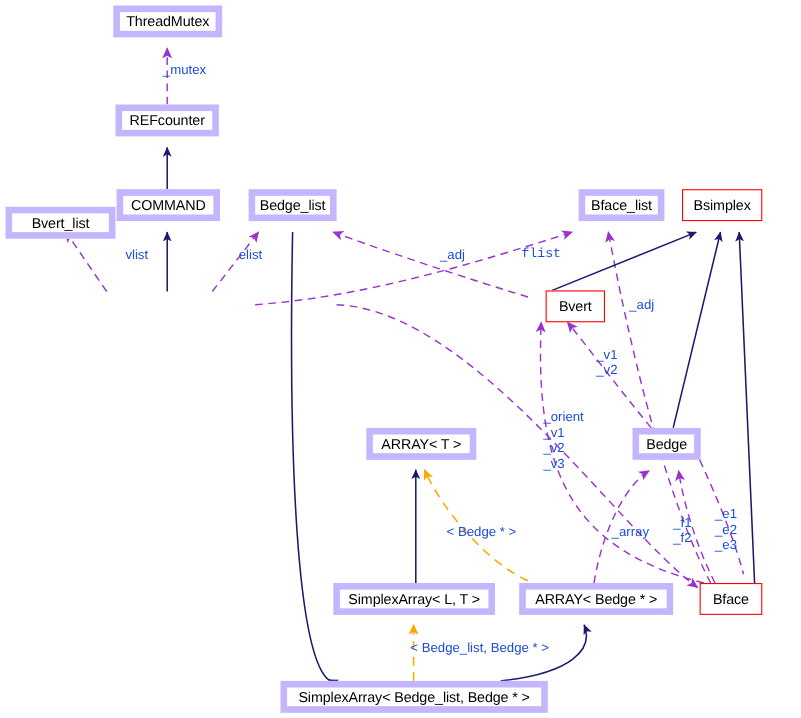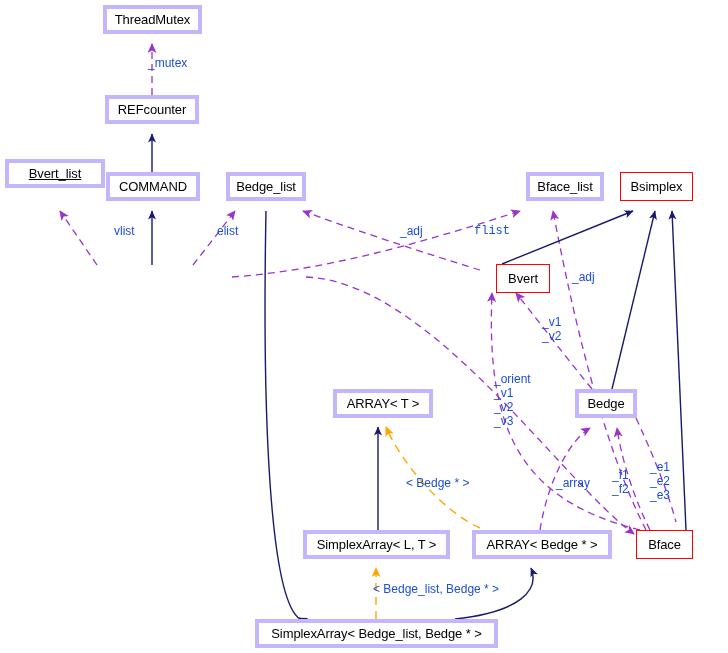--- a/index.html
+++ b/index.html
@@ -23,21 +23,21 @@
     height: 653px;
     pointer-events: none;
   }
   .node {
     position: absolute;
     box-sizing: border-box;
     display: flex;
     align-items: center;
     justify-content: center;
     background: #ffffff;
-    border: 4px solid #c4b5fd;
+    border: 6px solid #c4b5fd;
     font-size: 13px;
     color: #000000;
     white-space: nowrap;
     line-height: 1;
     letter-spacing: -0.1px;
   }
   .node.red {
     border: 1px solid #ff0000;
   }
   .node.current {
@@ -118,21 +118,21 @@
 
     <path d="M376,619 L376,568" fill="none" stroke="#ffa500" stroke-width="1.4" stroke-dasharray="8,6" marker-end="url(#arrow-orange)"></path>
   </svg>
 
   <div class="node" style="left:103px;top:5px;width:99px;height:29px;">
     <span>ThreadMutex</span>
   </div>
   <div class="node" style="left:105px;top:95px;width:94px;height:29px;">
     <span>REFcounter</span>
   </div>
-  <div class="node" style="left:5px;top:159px;width:100px;height:29px;text-decoration:underline;">
+  <div class="node" style="left:5px;top:188px;width:100px;height:29px;">
     <span>Bvert_list</span>
   </div>
   <div class="node" style="left:226px;top:172px;width:80px;height:29px;">
     <span>Bedge_list</span>
   </div>
   <div class="node" style="left:106px;top:172px;width:94px;height:29px;">
     <span>COMMAND</span>
   </div>
   <div class="node" style="left:526px;top:172px;width:78px;height:29px;">
     <span>Bface_list</span>

